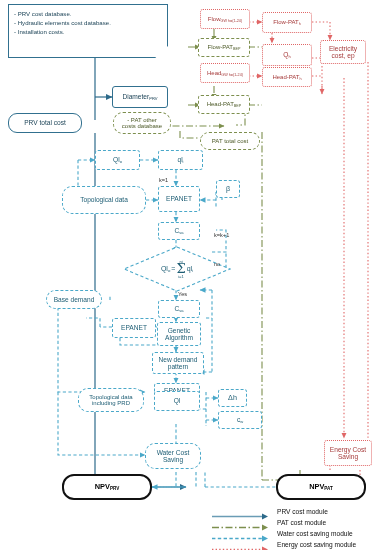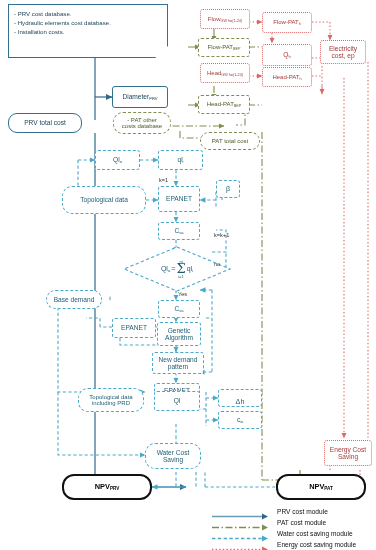--- a/index.html
+++ b/index.html
@@ -307,21 +307,21 @@
 
   <div class="node water-round fs6" style="left:78px;top:388px;width:66px;height:24px;flex-direction:column;">
     <span class="txt">Topological data</span>
     <span class="txt">including PRD</span>
   </div>
 
   <div class="node water fs65" style="left:154px;top:391px;width:46px;height:20px;">
     <span class="txt">Ql</span>
   </div>
 
-  <div class="node water fs7" style="left:218px;top:389px;width:44px;height:18px;align-items:flex-end;">
+  <div class="node water fs7" style="left:218px;top:389px;width:29px;height:18px;">
     <span class="txt">Δh</span>
   </div>
 
   <div class="node water fs65" style="left:218px;top:411px;width:44px;height:18px;">
     <span class="txt"><span>c</span><sub>w</sub></span>
   </div>
 
   <div class="node water-round fs65" style="left:145px;top:443px;width:56px;height:26px;flex-direction:column;">
     <span class="txt">Water Cost</span>
     <span class="txt">Saving</span>

